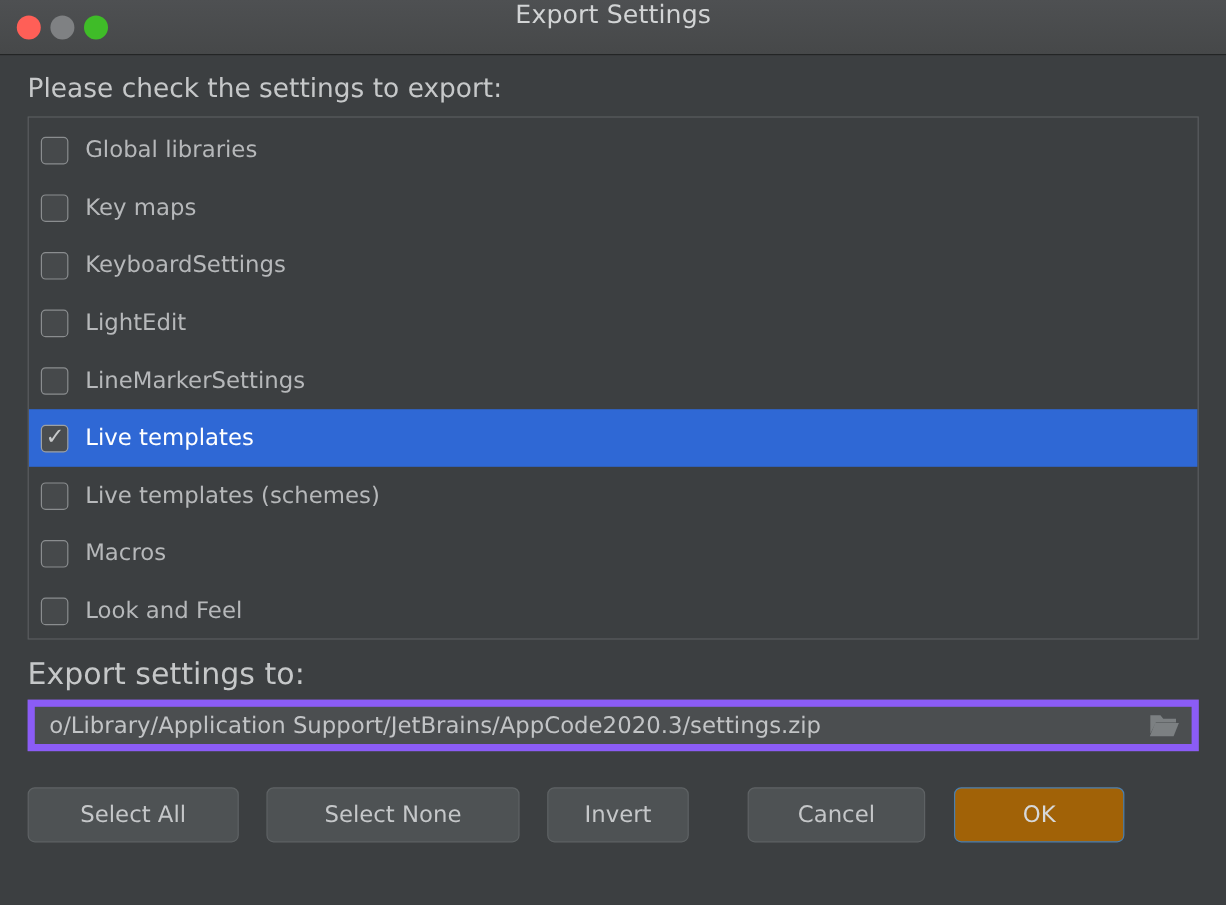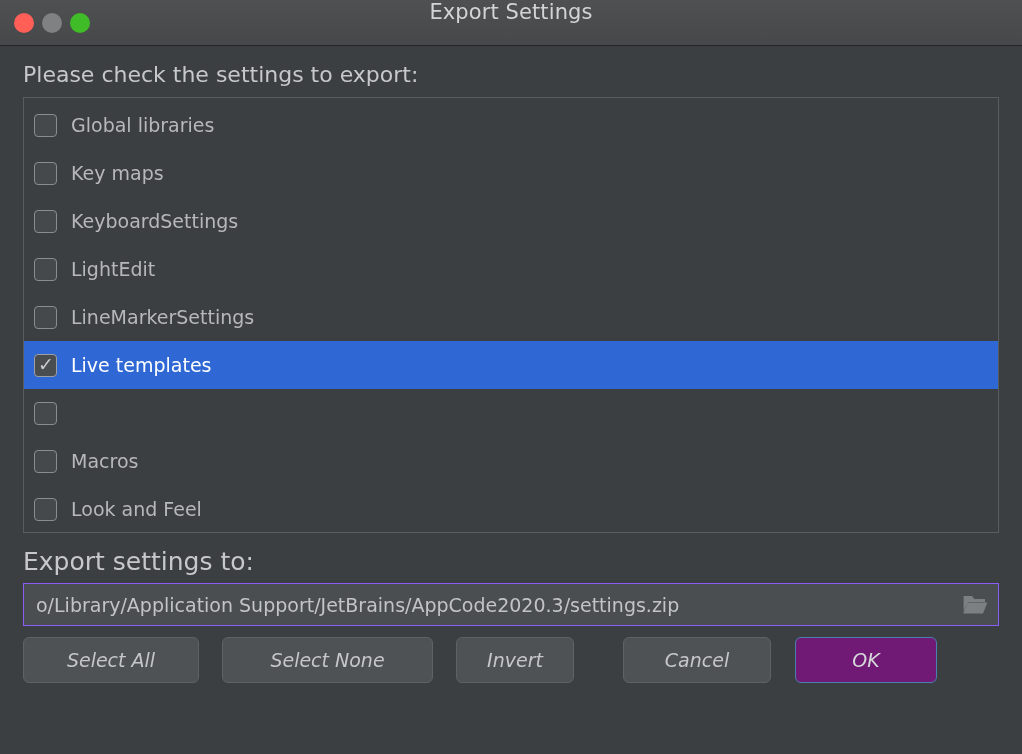--- a/index.html
+++ b/index.html
@@ -136,21 +136,21 @@
   
   .path-label {
     font-size: 25px;
     color: #c6c8c9;
     margin-top: 17px;
     margin-bottom: 9px;
     line-height: 24px;
   }
   .path-field {
     height: 43px;
-    border: 1px solid #8b5cf6;
+    border: 6px solid #8b5cf6;
     background: #4b4e50;
     box-sizing: border-box;
     display: flex;
     align-items: center;
     padding: 0 8px 0 12px;
   }
   .path-value {
     flex: 1;
     font-size: 19px;
     color: #c2c4c6;
@@ -164,23 +164,22 @@
     min-width: 30px;
     display: flex;
     align-items: center;
     justify-content: center;
   }
 
   
   .button-row {
     display: flex;
     align-items: flex-end;
-    margin-top: 11px;
+    margin-top: 30px;
     height: 46px;
-    font-style: italic;
   }
   .btn {
     height: 46px;
     background: #4e5254;
     border: 1px solid #5e6264;
     border-radius: 6px;
     color: #c5c7c9;
     font-size: 19px;
     font-family: "DejaVu Sans", "Liberation Sans", sans-serif;
     display: flex;
@@ -190,21 +189,21 @@
     cursor: default;
     user-select: none;
   }
   .btn.select-all   { width: 176px; }
   .btn.select-none  { width: 211px; margin-left: 23px; }
   .btn.invert       { width: 118px; margin-left: 23px; }
   .btn.cancel       { width: 148px; margin-left: 49px; }
   .btn.ok {
     width: 142px;
     margin-left: 24px;
-    background: #701a75;
+    background: #a16207;
     border: 1px solid #4a7fb0;
     color: #d6d8da;
   }
 </style>
 </head>
 <body>
 
 <div class="dialog">
 
   <div class="titlebar">
@@ -243,20 +242,21 @@
             <span class="row-label">LineMarkerSettings</span>
           </div>
           <div class="list-row selected">
             <div class="checkbox">
               <span class="tick">✓</span>
             </div>
             <span class="row-label">Live templates</span>
           </div>
           <div class="list-row">
             <div class="checkbox"></div>
+            <span class="row-label">Live templates (schemes)</span>
           </div>
           <div class="list-row">
             <div class="checkbox"></div>
             <span class="row-label">Macros</span>
           </div>
           <div class="list-row">
             <div class="checkbox"></div>
             <span class="row-label">Look and Feel</span>
           </div>
         </div>

